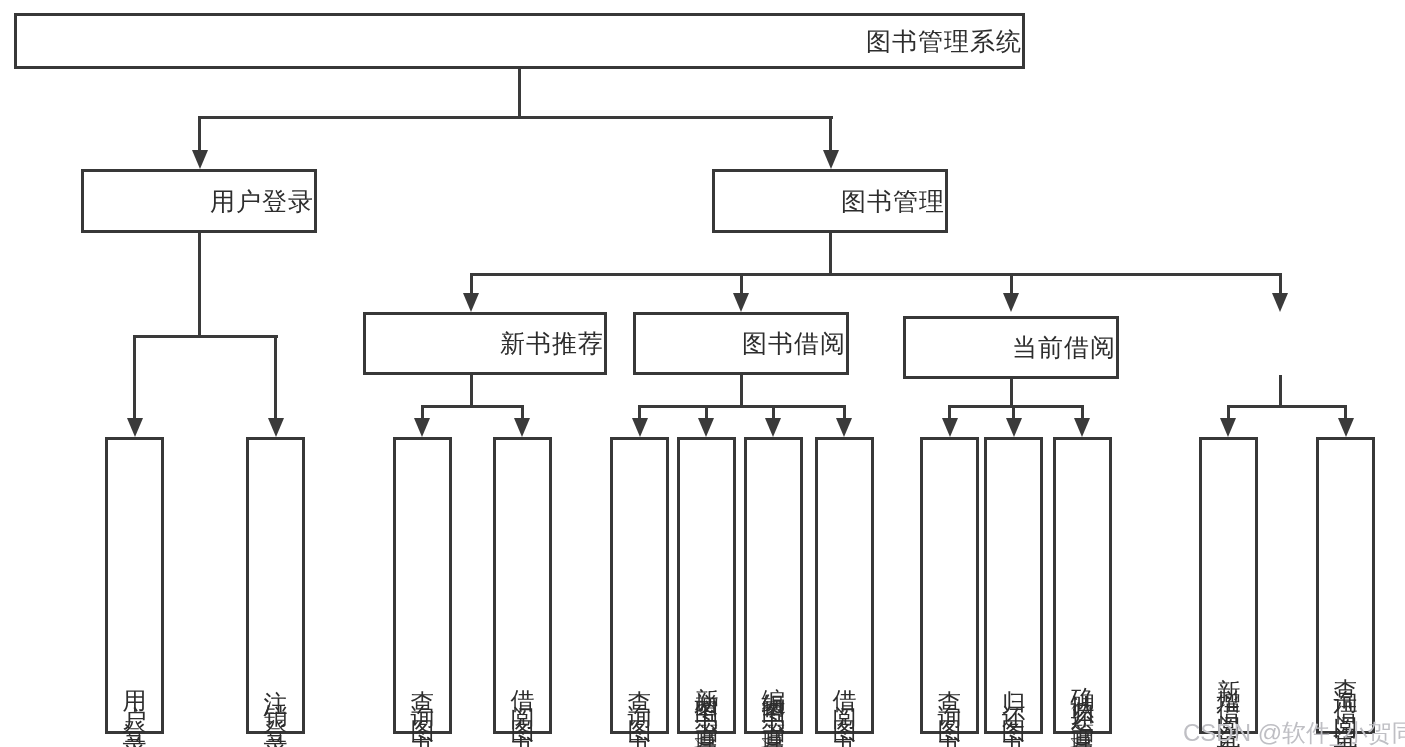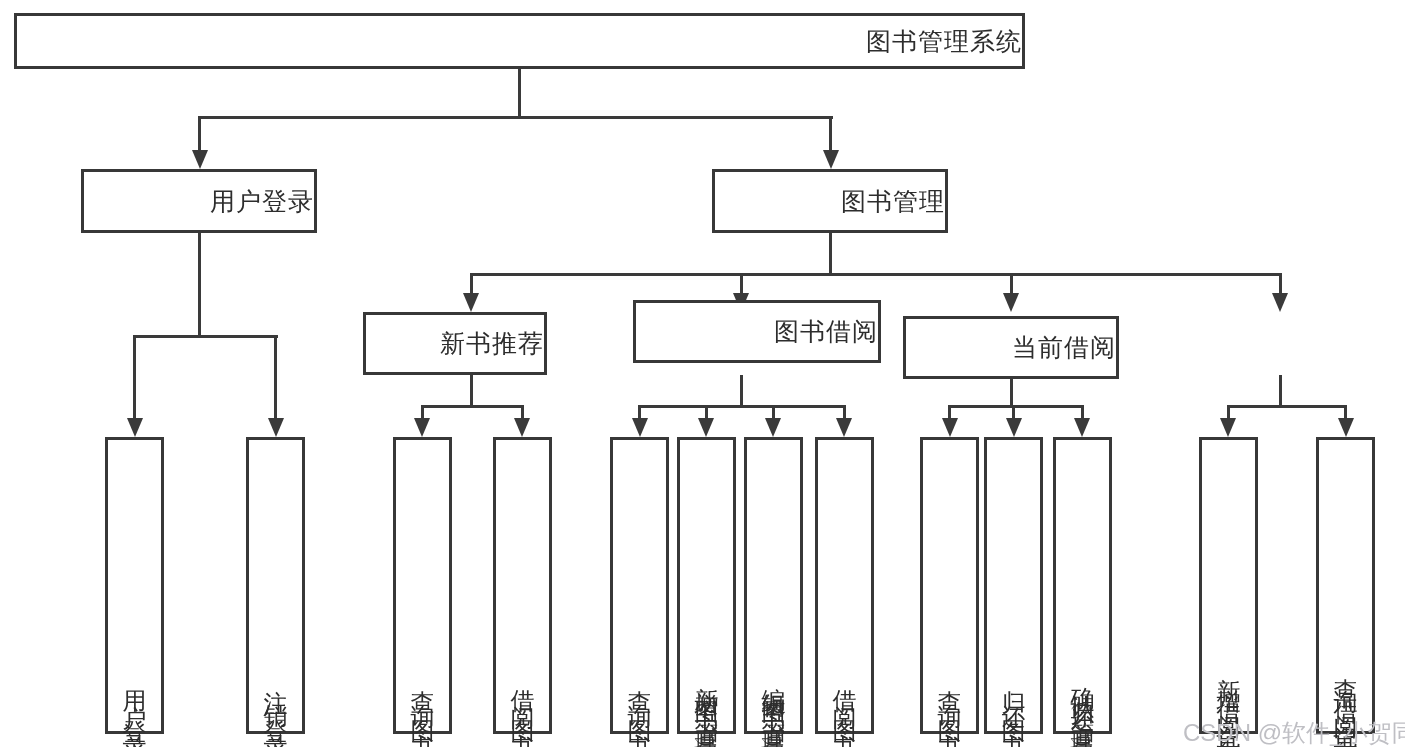--- a/index.html
+++ b/index.html
@@ -57,24 +57,24 @@
     <span>图书管理系统</span>
   </div>
 
   <div class="box hbox" style="left:81px;top:169px;width:236px;height:64px;">
     <span>用户登录</span>
   </div>
   <div class="box hbox" style="left:712px;top:169px;width:236px;height:64px;padding-left:16px;">
     <span>图书管理</span>
   </div>
 
-  <div class="box hbox" style="left:363px;top:312px;width:184px;height:63px;">
+  <div class="box hbox" style="left:363px;top:312px;width:244px;height:63px;">
     <span>新书推荐</span>
   </div>
-  <div class="box hbox" style="left:633px;top:300px;width:248px;height:63px;">
+  <div class="box hbox" style="left:633px;top:312px;width:216px;height:63px;">
     <span>图书借阅</span>
   </div>
   <div class="box hbox" style="left:903px;top:316px;width:216px;height:63px;">
     <span>当前借阅</span>
   </div>
 
   <div class="box vbox" style="left:105px;top:437px;width:59px;height:297px;">
     <span>用户登录</span>
   </div>
   <div class="box vbox" style="left:246px;top:437px;width:59px;height:297px;">

